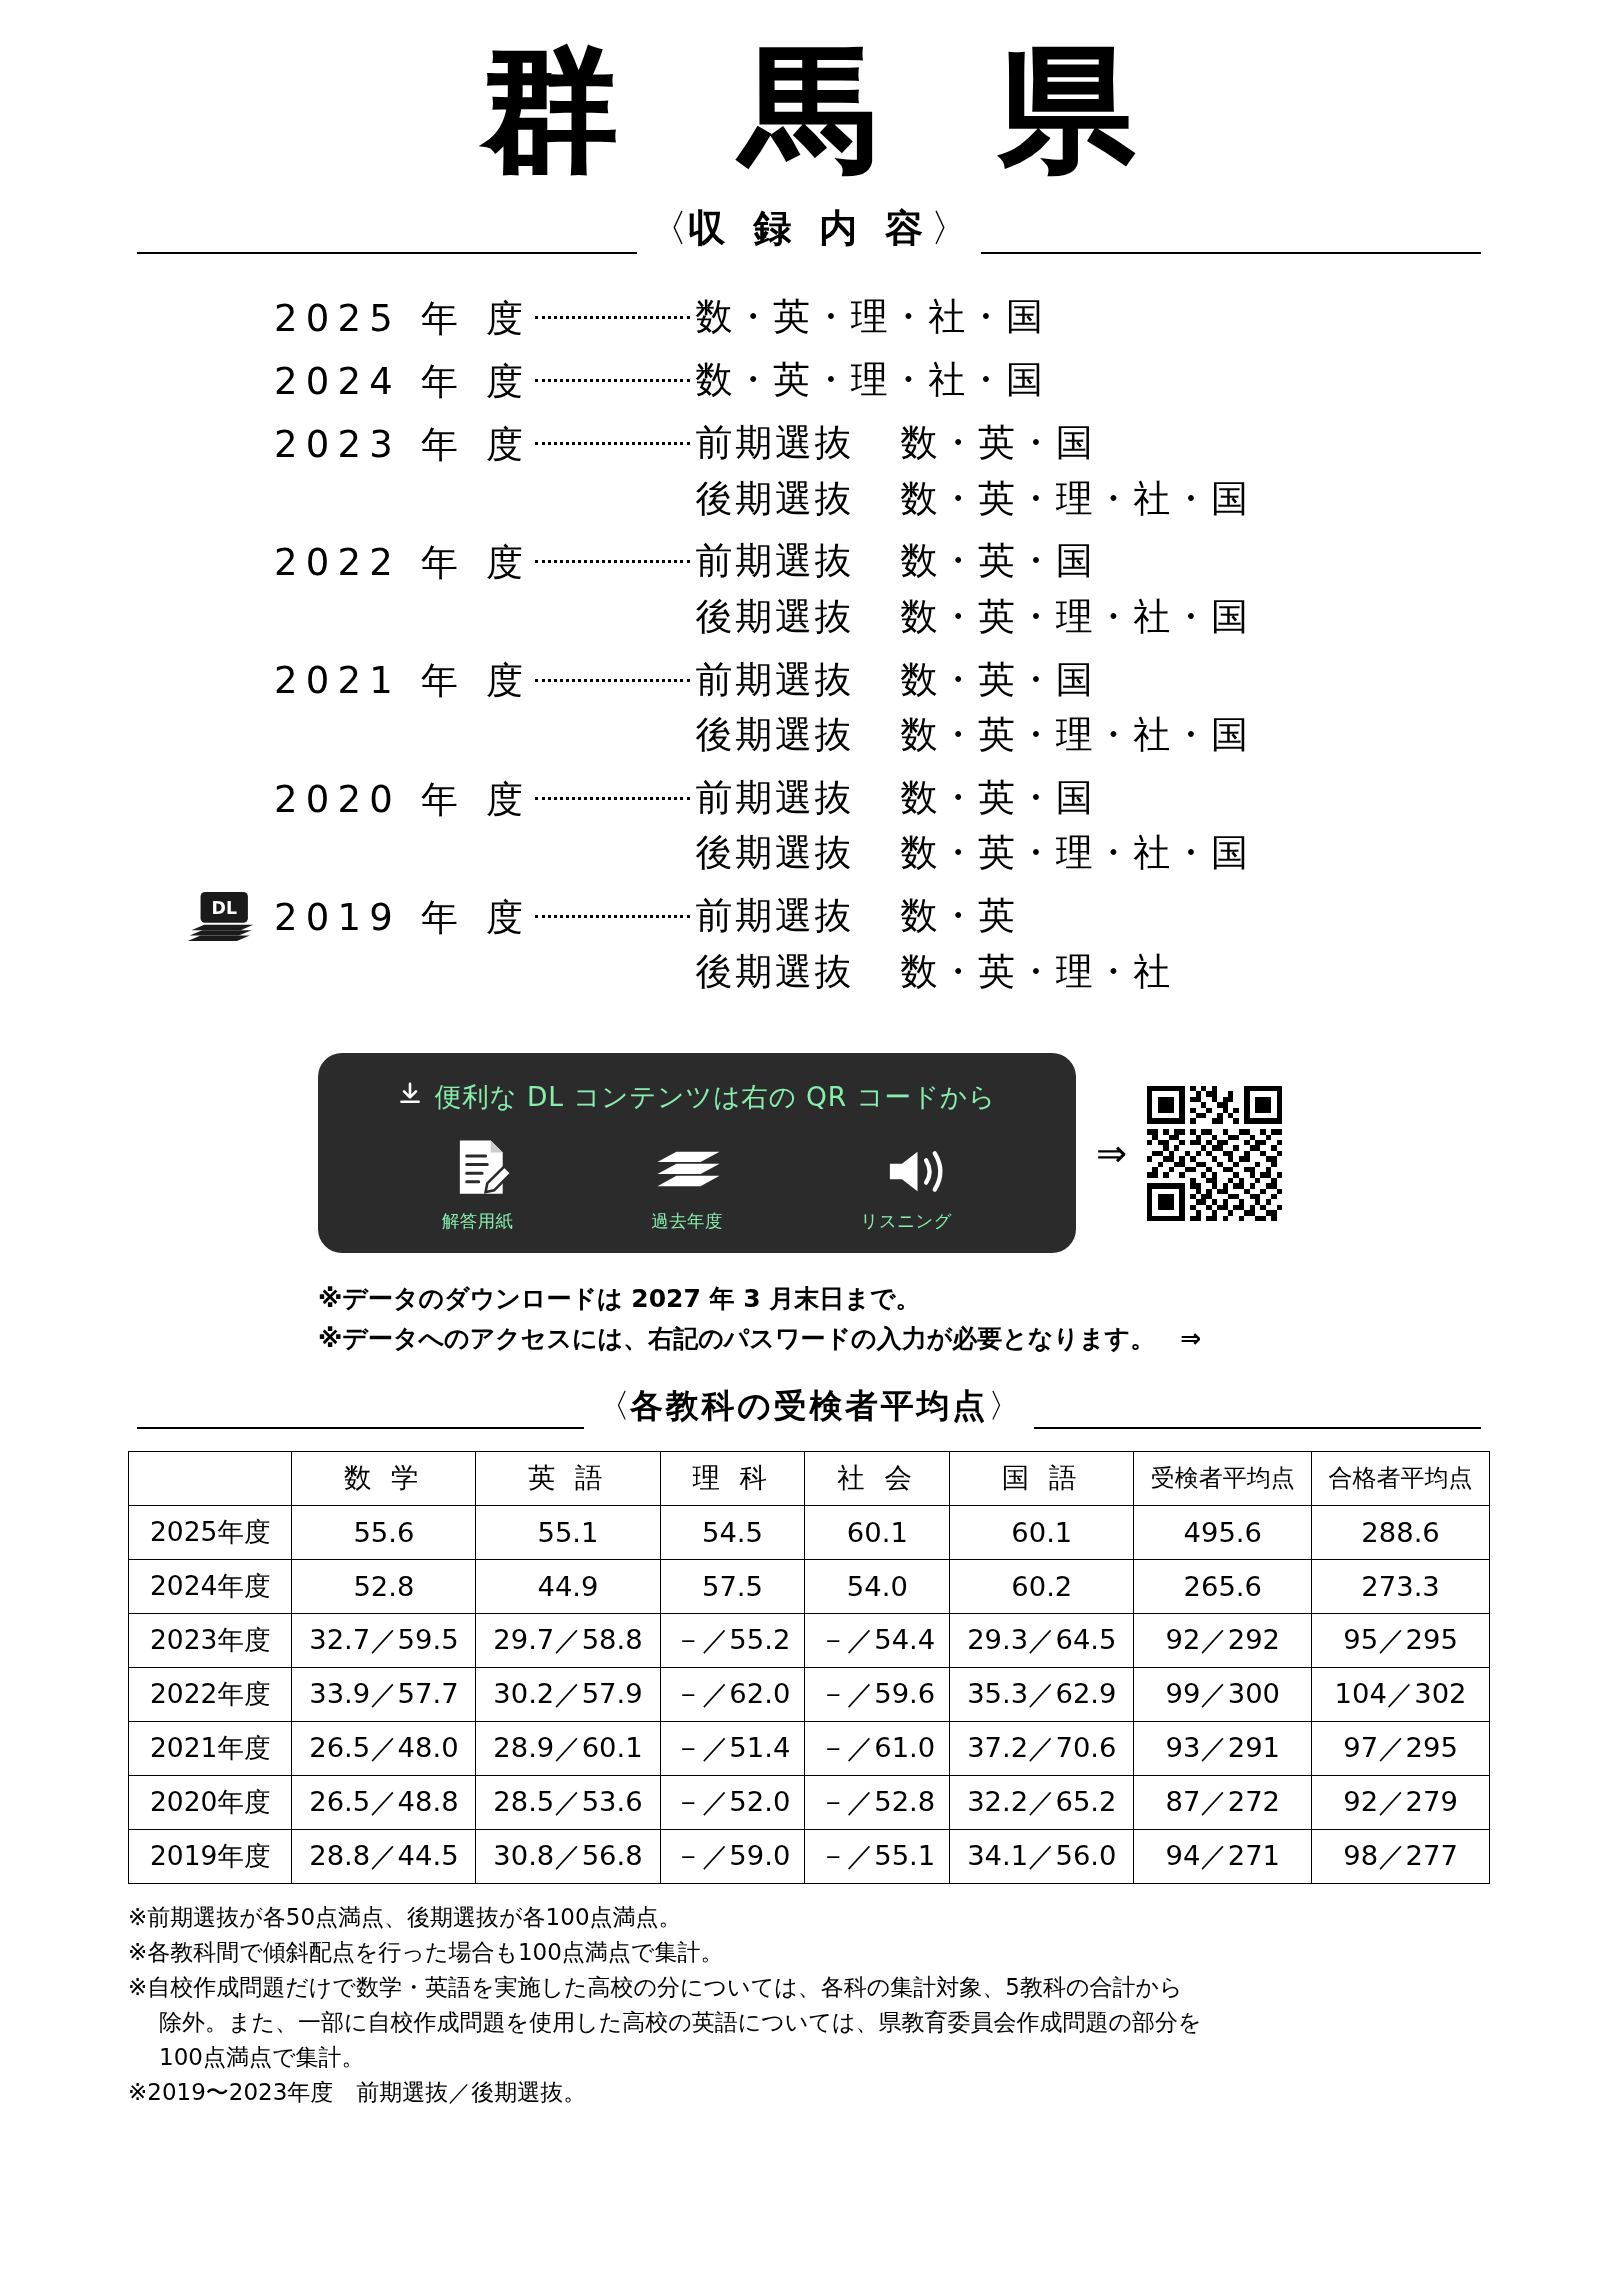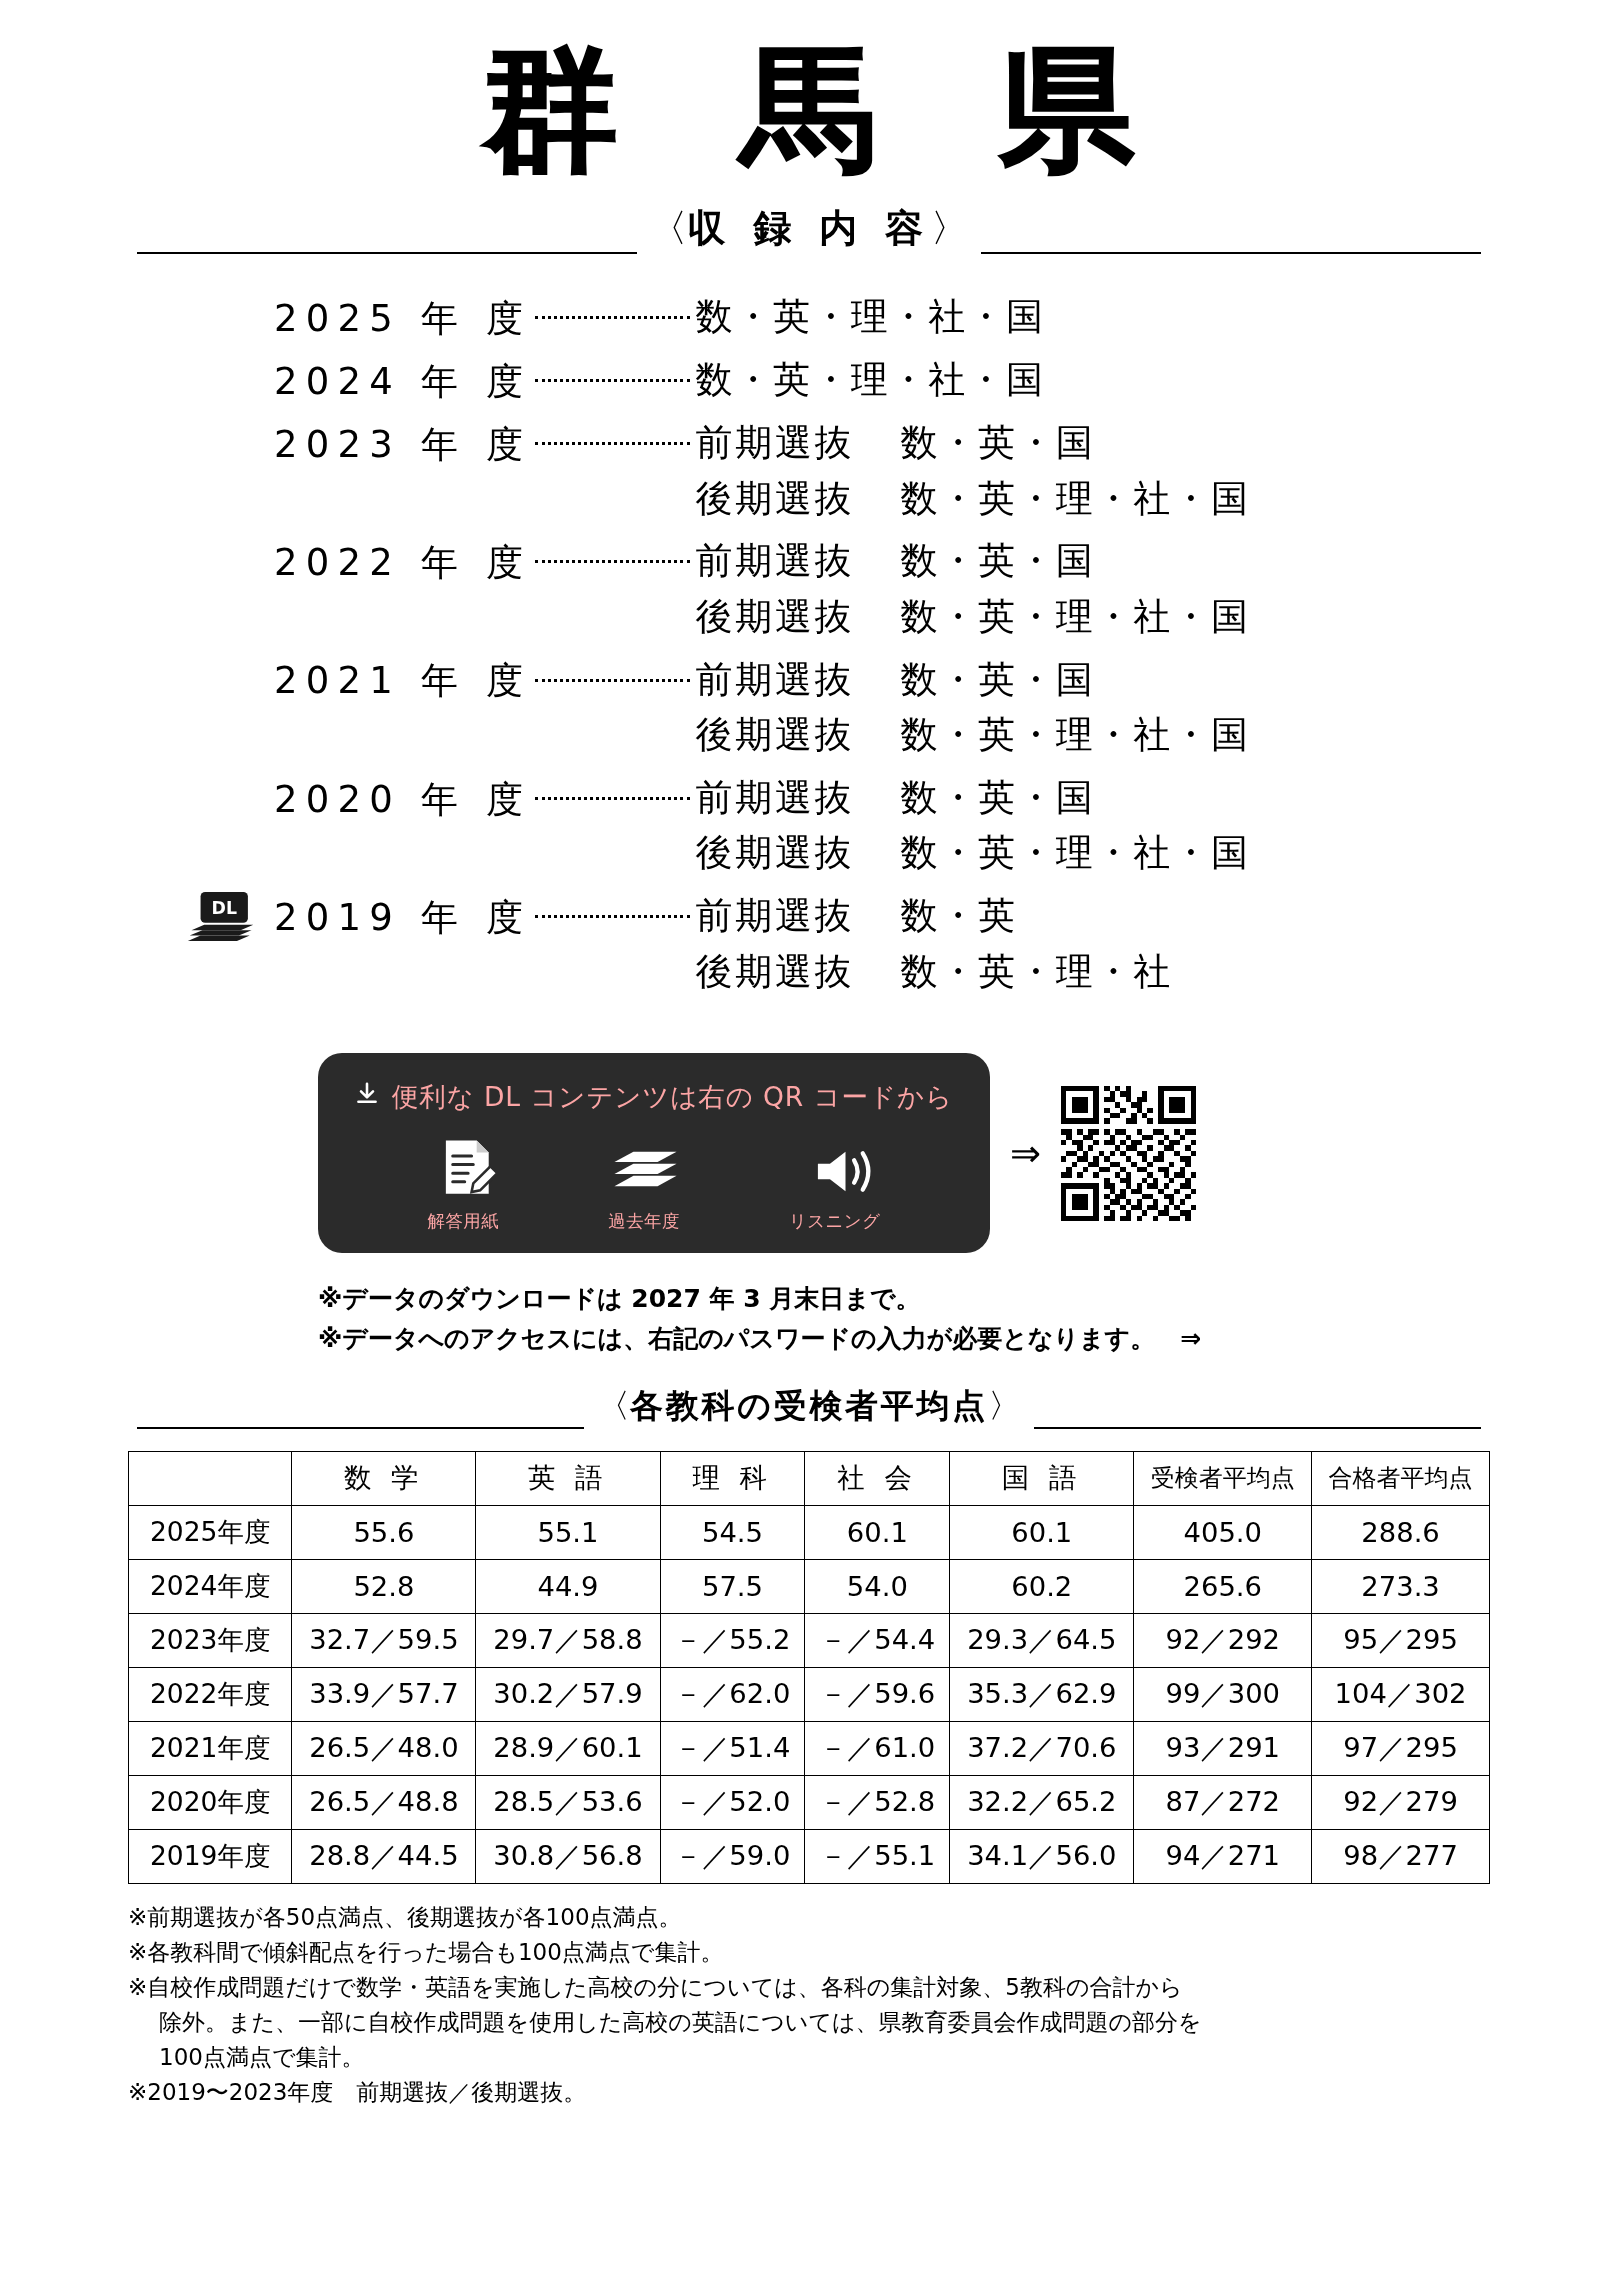--- a/index.html
+++ b/index.html
@@ -116,23 +116,23 @@
 
   
   .dlarea {
     margin-top: 51px;
     display: flex;
     align-items: center;
     padding-left: 318px;
   }
   .dlpanel {
     background: #2b2b2b;
-    color: #fca5a5;
+    color: #86efac;
     border-radius: 24px;
-    width: 672px;
+    width: 758px;
     padding: 18.3px 0 16.4px 0;
   }
   .dlpanel .dlhead {
     text-align: center;
     font-size: 26.5px;
     letter-spacing: 0.9px;
     padding: 7.3px 0 5.5px 0;
     font-family: "DejaVu Sans", sans-serif;
     display: flex;
     align-items: center;
@@ -584,21 +584,21 @@
         </tr>
       </thead>
       <tbody>
         <tr>
           <td>2025年度</td>
           <td>55.6</td>
           <td>55.1</td>
           <td>54.5</td>
           <td>60.1</td>
           <td>60.1</td>
-          <td>405.0</td>
+          <td>495.6</td>
           <td>288.6</td>
         </tr>
         <tr>
           <td>2024年度</td>
           <td>52.8</td>
           <td>44.9</td>
           <td>57.5</td>
           <td>54.0</td>
           <td>60.2</td>
           <td>265.6</td>

